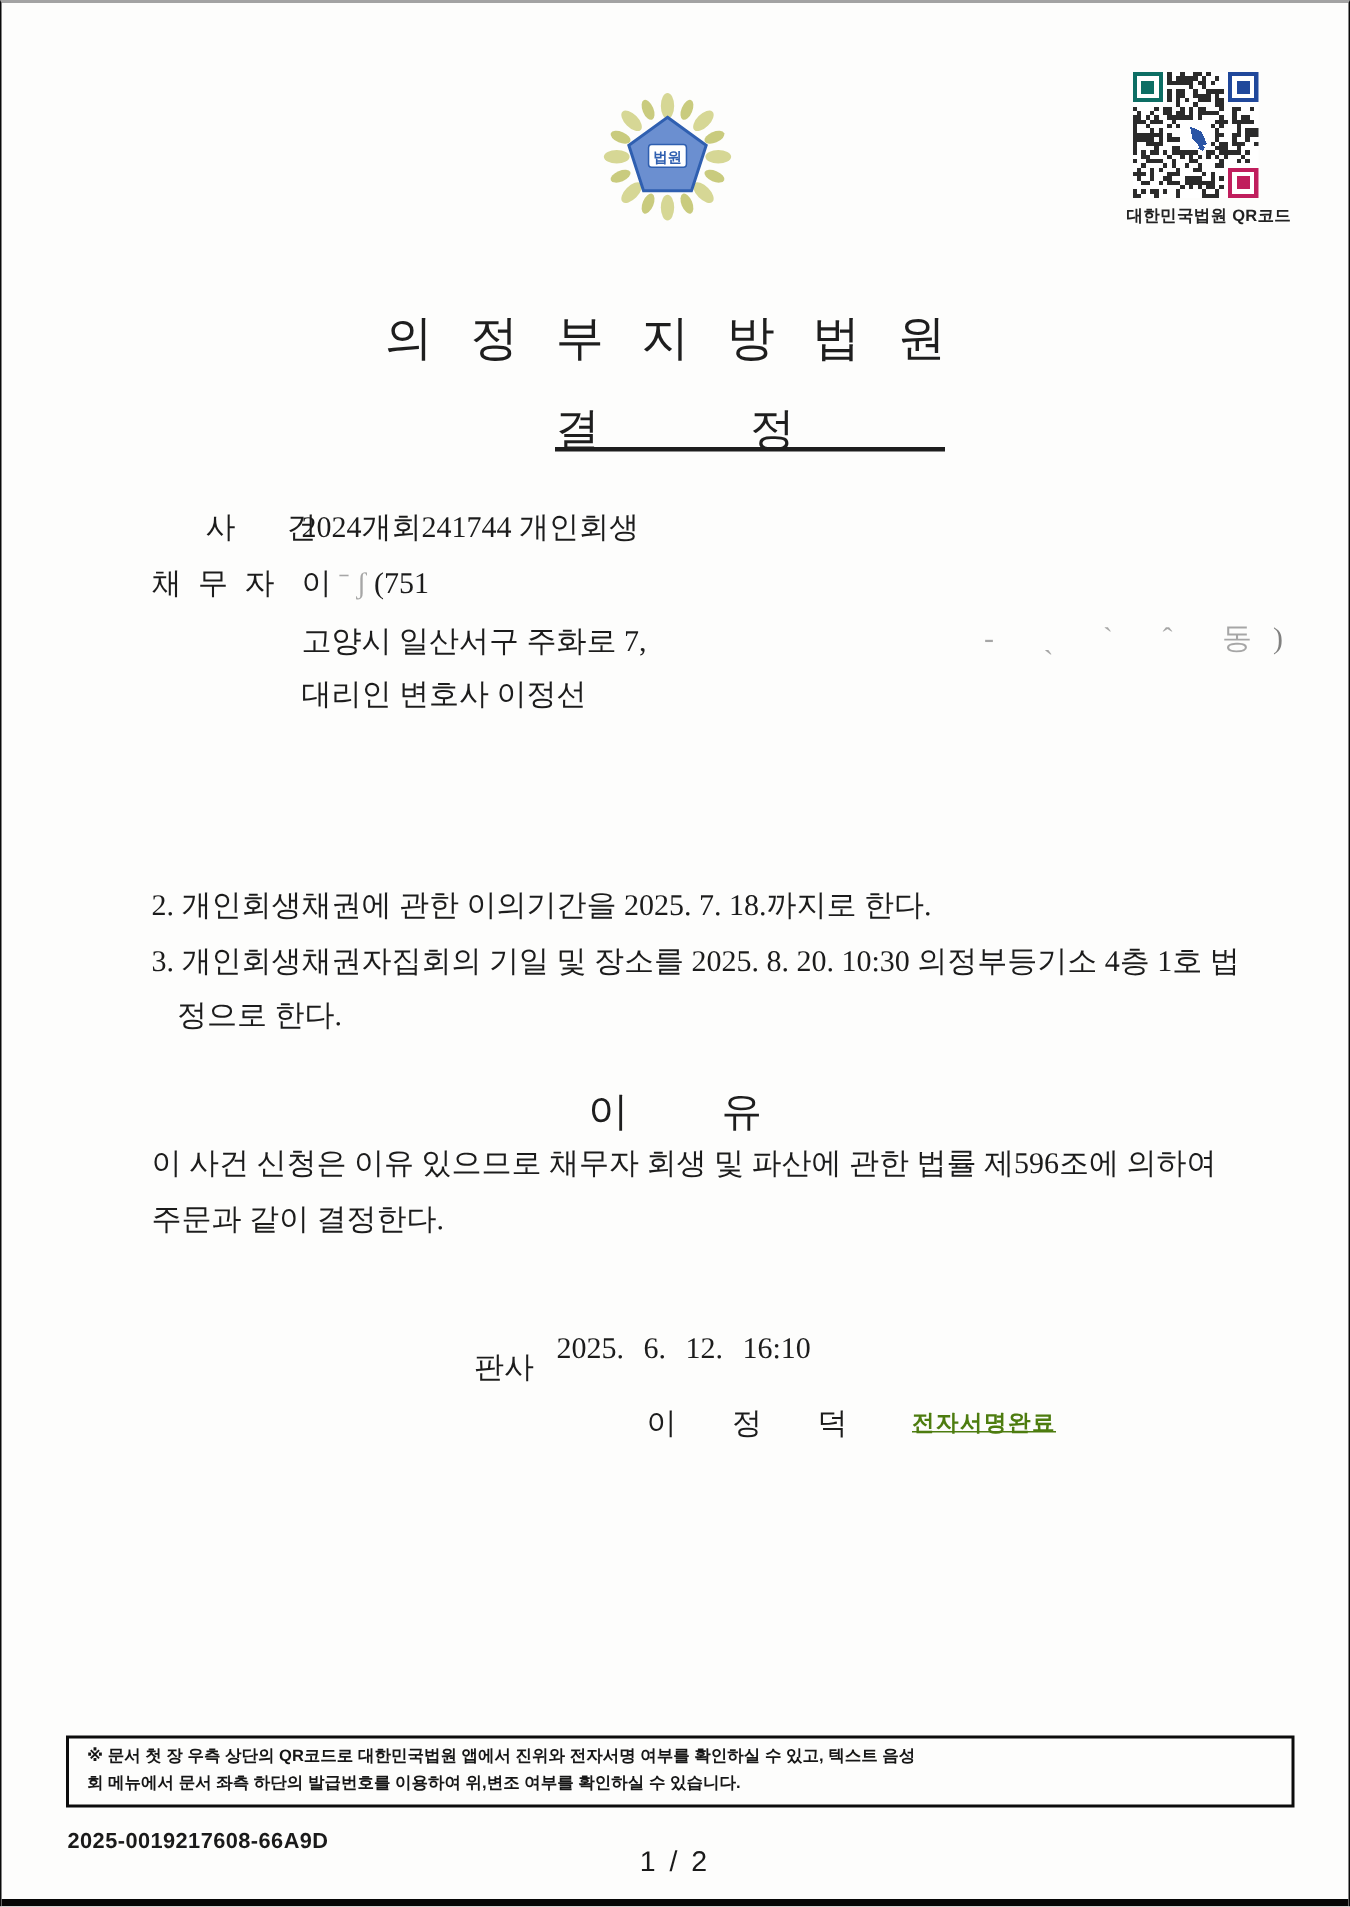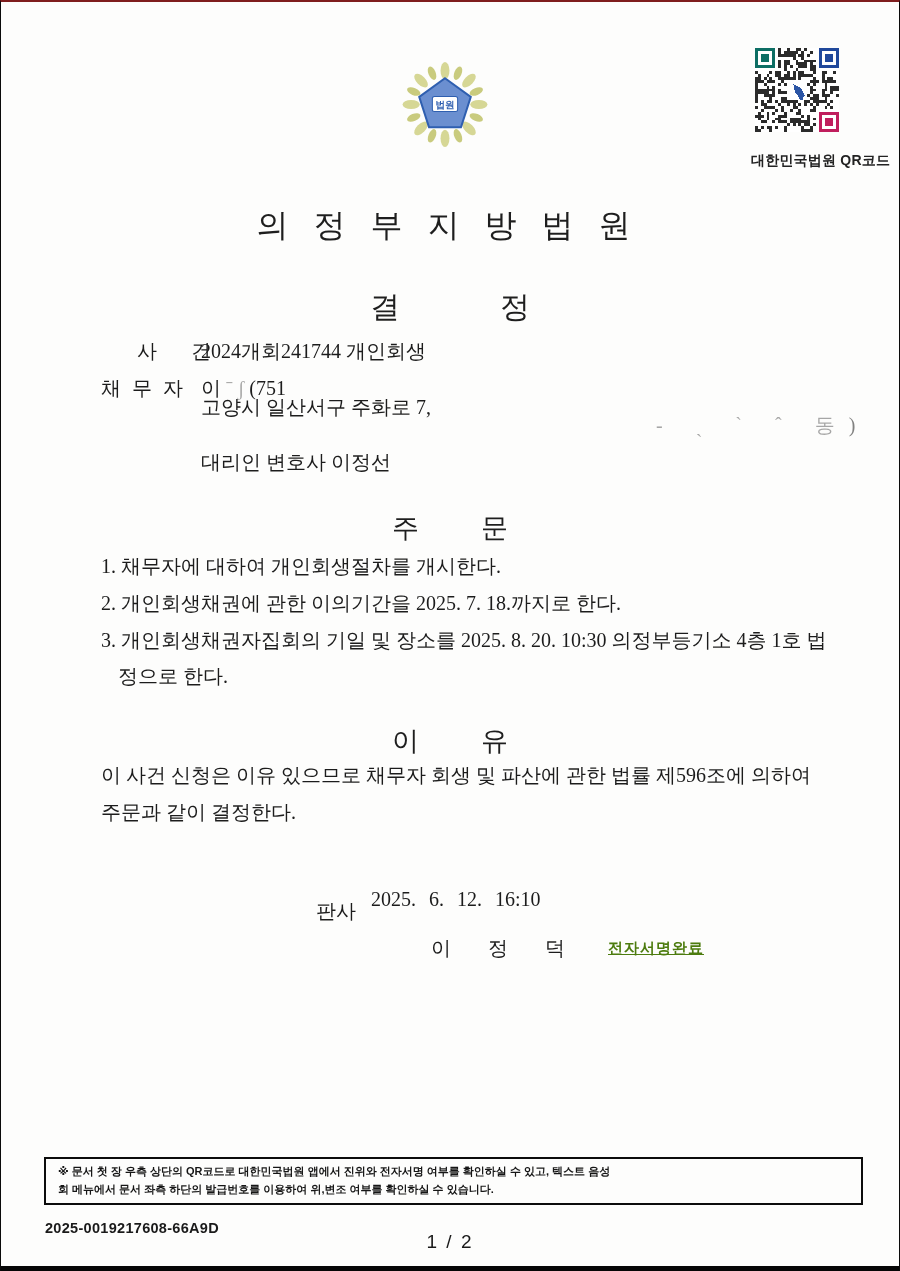--- a/index.html
+++ b/index.html
@@ -5,43 +5,43 @@
   html,body{margin:0;padding:0;background:#e8e8e8;}
   .page{
     position:relative;
     width:900px;height:1271px;
     margin:0 auto;
     background:#fdfdfc;
     font-family:"Liberation Serif","DejaVu Serif",serif;
     color:#1e1e1e;
     overflow:hidden;
     box-sizing:border-box;
-    border-top:2px solid #7f1d1d;
+    border-top:2px solid #a3a3a3;
     border-left:1px solid #0a0a0a;
     border-right:1px solid #0a0a0a;
   }
   .abs{position:absolute;}
   
   .emblem{left:398px;top:55px;width:92px;height:96px;}
   .qr-wrap{left:750px;top:46px;width:92px;text-align:center;}
   .qr-svg{width:84px;height:84px;shape-rendering:crispEdges;display:block;margin:0 auto;}
   .qr-caption{
-    margin-top:20px;font-family:"Liberation Sans","DejaVu Sans",sans-serif;
-    font-size:14px;font-weight:700;color:#222;white-space:nowrap;letter-spacing:.2px;
+    margin-top:4px;font-family:"Liberation Sans","DejaVu Sans",sans-serif;
+    font-size:11px;font-weight:700;color:#222;white-space:nowrap;letter-spacing:.2px;
   }
   
   .court-name{
     left:0;top:202px;width:100%;text-align:center;
     font-size:32px;font-weight:500;letter-spacing:25px;padding-left:12px;
     box-sizing:border-box;white-space:nowrap;
   }
   .doc-title{
-    left:0;top:285px;width:100%;text-align:center;
+    left:0;top:264px;width:100%;text-align:center;
     font-size:30px;font-weight:500;letter-spacing:100px;padding-left:100px;
-    box-sizing:border-box;white-space:nowrap;
+    box-sizing:border-box;white-space:nowrap;text-decoration:underline;
   }
   .section-heading{
     left:0;width:100%;text-align:center;
     font-size:27px;font-weight:500;letter-spacing:62px;padding-left:62px;
     box-sizing:border-box;white-space:nowrap;
   }
   
   .bodytext{font-size:20px;white-space:nowrap;color:#1c1c1c;}
   .label-case{letter-spacing:34px;margin-left:36px;}
   .label-debtor{letter-spacing:11px;}
@@ -406,29 +406,27 @@
 
   <div class="abs bodytext" style="left:100px;top:373px;">
     <span class="label-debtor">채무자</span>
   </div>
   <div class="abs bodytext" style="left:200px;top:373px;">
     <span>이</span>
     <span class="faint">ˉ ʃ</span>
     <span>(751</span>
   </div>
 
-  <div class="abs bodytext" style="left:200px;top:392px;">고양시 일산서구 주화로 7,</div>
+  <div class="abs bodytext" style="left:200px;top:412px;">고양시 일산서구 주화로 7,</div>
   <div class="abs bodytext" style="left:655px;top:410px;">
     <span class="faint" style="letter-spacing:14px;">- ˎ ` ˆ 동</span><span class="semi-faint">)</span>
   </div>
 
   <div class="abs bodytext" style="left:200px;top:447px;">대리인 변호사 이정선</div>
 
-  <div class="abs section-heading" style="top:508px;">주문</div>
-  <div class="abs bodytext" style="left:100px;top:551px;">1. 채무자에 대하여 개인회생절차를 개시한다.</div>
   <div class="abs bodytext" style="left:100px;top:588px;">2. 개인회생채권에 관한 이의기간을 2025. 7. 18.까지로 한다.</div>
   <div class="abs bodytext" style="left:100px;top:625px;">3. 개인회생채권자집회의 기일 및 장소를 2025. 8. 20. 10:30 의정부등기소 4층 1호 법</div>
   <div class="abs bodytext" style="left:117px;top:661px;">정으로 한다.</div>
 
   <div class="abs section-heading" style="top:721px;">이유</div>
   <div class="abs bodytext" style="left:100px;top:760px;">이 사건 신청은 이유 있으므로 채무자 회생 및 파산에 관한 법률 제596조에 의하여</div>
   <div class="abs bodytext" style="left:100px;top:797px;">주문과 같이 결정한다.</div>
 
   <div class="abs bodytext datetime" style="left:370px;top:886px;">2025. 6. 12. 16:10</div>
   <div class="abs bodytext" style="left:315px;top:896px;">판사</div>

